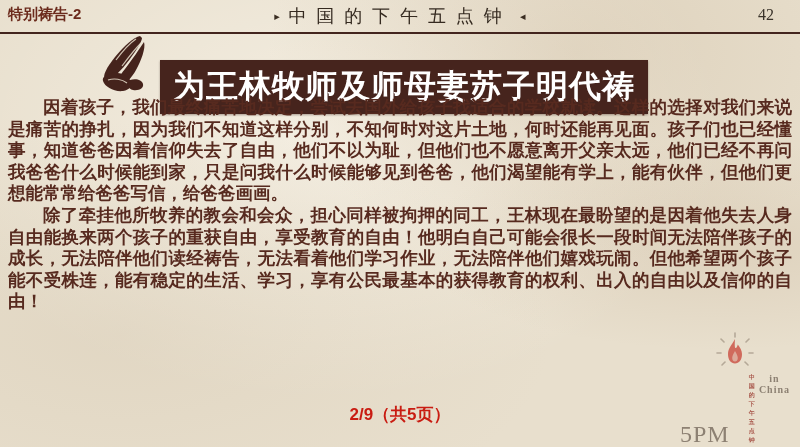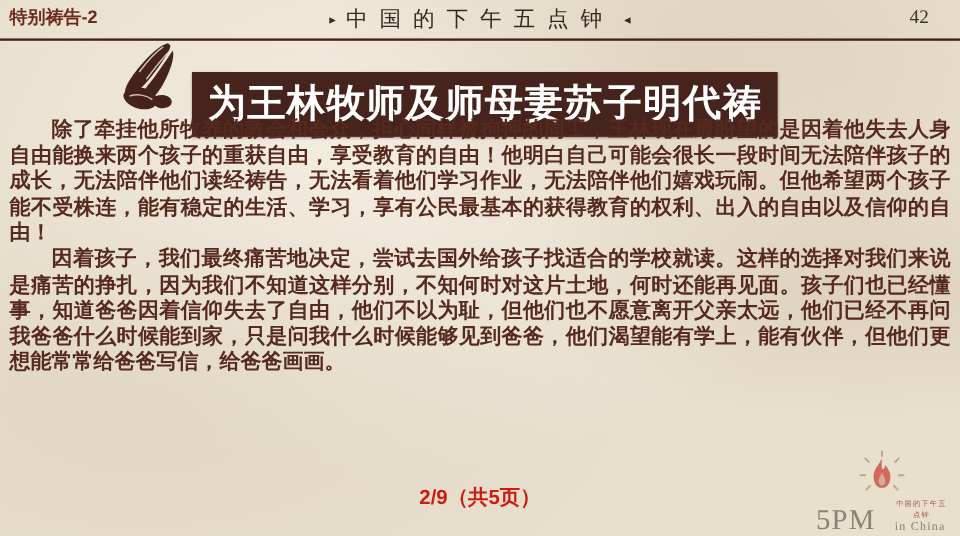--- a/index.html
+++ b/index.html
@@ -68,21 +68,21 @@
     position: absolute; right: 10px; bottom: 2px;
     width: 110px; text-align: center;
     color: #8d8173;
   }
   .logo .flame-wrap { height: 42px; }
   .logo .logo-line {
     display: flex; align-items: flex-end; justify-content: flex-end;
     font-family: "Liberation Serif", serif;
   }
   .logo .logo-main { font-size: 24px; line-height: 22px; letter-spacing: 1px; }
-  .logo .logo-side { display: flex; flex-direction: column; align-items: flex-start; margin-left: 16px; }
+  .logo .logo-side { display: flex; align-items: flex-start; margin-left: 16px; font-weight: bold; }
   .logo .logo-tagline { font-size: 6px; color: #a8564a; letter-spacing: 1px; }
   .logo .logo-sub { font-size: 10px; letter-spacing: 1px; }
 </style>
 </head>
 <body>
 
 <div class="slide">
 
   <div class="corner-label">特别祷告-2</div>
 
@@ -110,22 +110,22 @@
         <path d="M22 46 C28 44 36 45 41 49"></path>
       </g>
     </svg>
   </div>
 
   <div class="banner">
     <span class="banner-text">为王林牧师及师母妻苏子明代祷</span>
   </div>
 
   <div class="body-text">
+    <p>因着孩子，我们最终痛苦地决定，尝试去国外给孩子找适合的学校就读。这样的选择对我们来说是痛苦的挣扎，因为我们不知道这样分别，不知何时对这片土地，何时还能再见面。孩子们也已经懂事，知道爸爸因着信仰失去了自由，他们不以为耻，但他们也不愿意离开父亲太远，他们已经不再问我爸爸什么时候能到家，只是问我什么时候能够见到爸爸，他们渴望能有学上，能有伙伴，但他们更想能常常给爸爸写信，给爸爸画画。</p>
     <p>除了牵挂他所牧养的教会和会众，担心同样被拘押的同工，王林现在最盼望的是因着他失去人身自由能换来两个孩子的重获自由，享受教育的自由！他明白自己可能会很长一段时间无法陪伴孩子的成长，无法陪伴他们读经祷告，无法看着他们学习作业，无法陪伴他们嬉戏玩闹。但他希望两个孩子能不受株连，能有稳定的生活、学习，享有公民最基本的获得教育的权利、出入的自由以及信仰的自由！</p>
-    <p>因着孩子，我们最终痛苦地决定，尝试去国外给孩子找适合的学校就读。这样的选择对我们来说是痛苦的挣扎，因为我们不知道这样分别，不知何时对这片土地，何时还能再见面。孩子们也已经懂事，知道爸爸因着信仰失去了自由，他们不以为耻，但他们也不愿意离开父亲太远，他们已经不再问我爸爸什么时候能到家，只是问我什么时候能够见到爸爸，他们渴望能有学上，能有伙伴，但他们更想能常常给爸爸写信，给爸爸画画。</p>
   </div>
 
   <div class="footer-indicator">2/9（共5页）</div>
 
   <div class="logo">
     <div class="flame-wrap">
       <svg viewBox="0 0 44 44" width="44" height="44">
         <g stroke="#b5a998" stroke-width="1.6" stroke-linecap="round">
           <line x1="22" y1="2" x2="22" y2="6"></line>
           <line x1="8" y1="8" x2="11" y2="11"></line>

